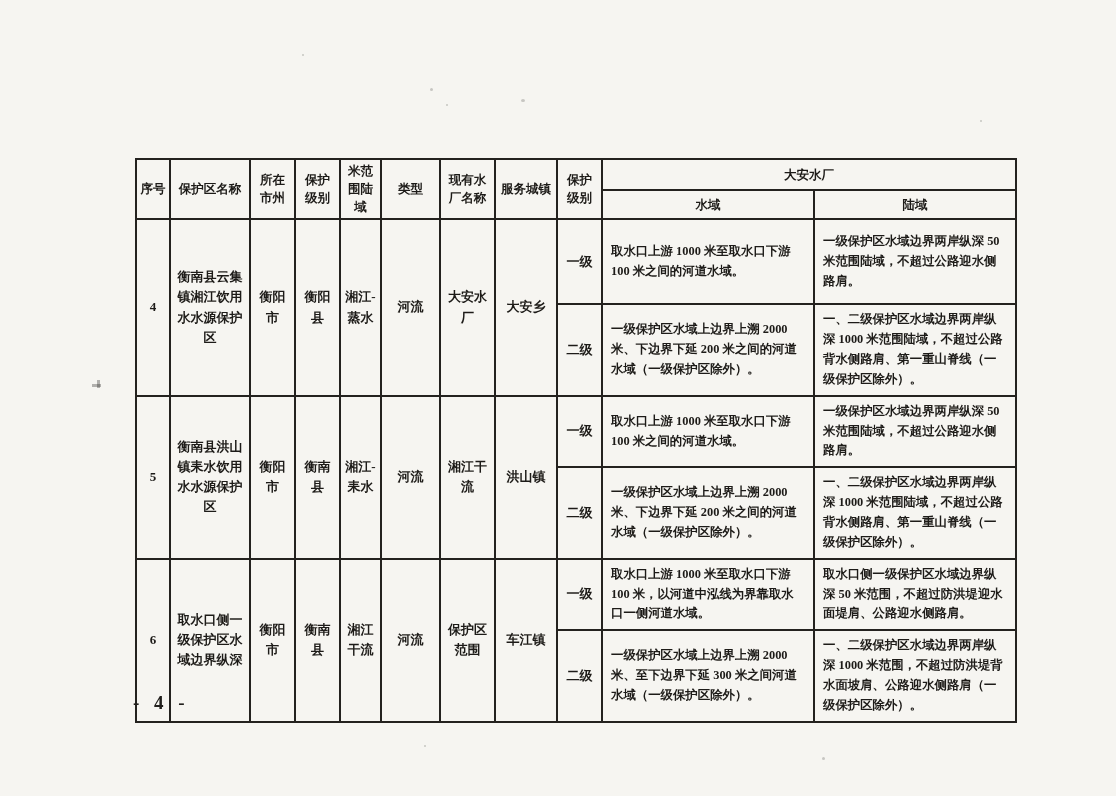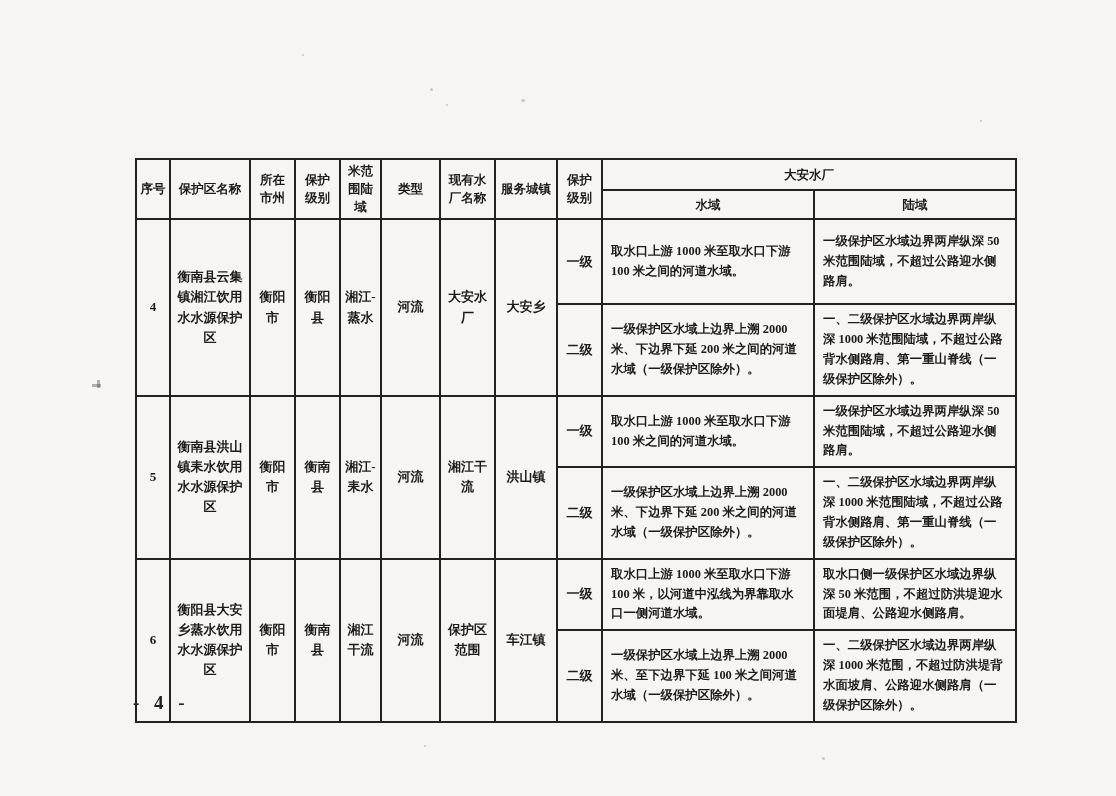--- a/index.html
+++ b/index.html
@@ -127,34 +127,34 @@
         <td class="t">一级保护区水域边界两岸纵深 50 米范围陆域，不超过公路迎水侧路肩。</td>
       </tr>
       <tr class="r5b">
         <td class="c">二级</td>
         <td class="t">一级保护区水域上边界上溯 2000 米、下边界下延 200 米之间的河道水域（一级保护区除外）。</td>
         <td class="t">一、二级保护区水域边界两岸纵深 1000 米范围陆域，不超过公路背水侧路肩、第一重山脊线（一级保护区除外）。</td>
       </tr>
 
       <tr class="r6a">
         <td rowspan="2" class="c">6</td>
-        <td rowspan="2" class="c">衡阳县大安乡蒸水饮用水水源保护区</td>
+        <td rowspan="2" class="c">取水口侧一级保护区水域边界纵深</td>
         <td rowspan="2" class="c">衡阳市</td>
         <td rowspan="2" class="c">衡南县</td>
         <td rowspan="2" class="c">湘江干流</td>
         <td rowspan="2" class="c">河流</td>
         <td rowspan="2" class="c">保护区范围</td>
         <td rowspan="2" class="c">车江镇</td>
         <td class="c">一级</td>
         <td class="t">取水口上游 1000 米至取水口下游 100 米，以河道中泓线为界靠取水口一侧河道水域。</td>
         <td class="t">取水口侧一级保护区水域边界纵深 50 米范围，不超过防洪堤迎水面堤肩、公路迎水侧路肩。</td>
       </tr>
       <tr class="r6b">
         <td class="c">二级</td>
-        <td class="t">一级保护区水域上边界上溯 2000 米、至下边界下延 100 米之间河道水域（一级保护区除外）。</td>
+        <td class="t">一级保护区水域上边界上溯 2000 米、至下边界下延 300 米之间河道水域（一级保护区除外）。</td>
         <td class="t">一、二级保护区水域边界两岸纵深 1000 米范围，不超过防洪堤背水面坡肩、公路迎水侧路肩（一级保护区除外）。</td>
       </tr>
     </tbody>
   </table>
 
   <div class="pagenum">- 4 -</div>
 
 </div>
 
 </body></html>

